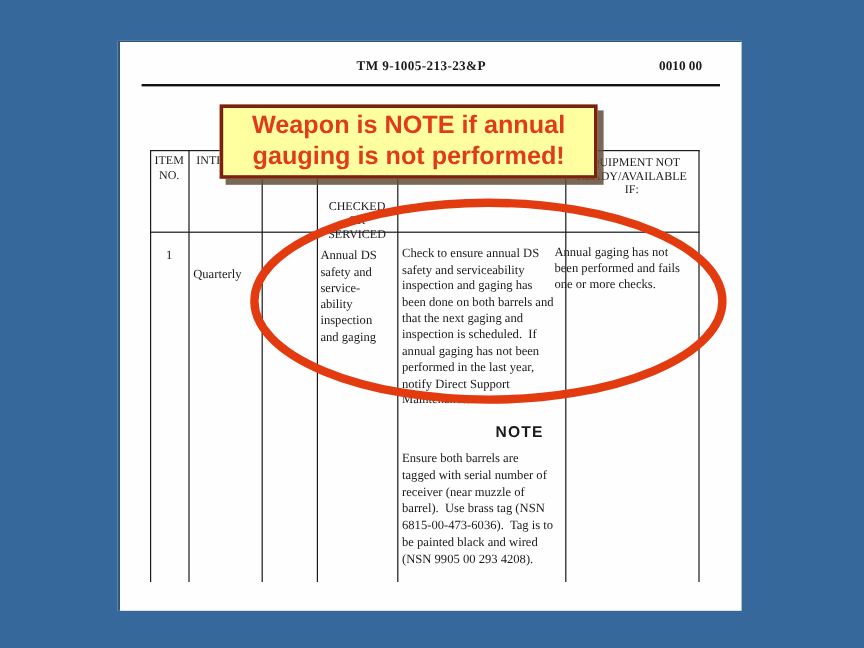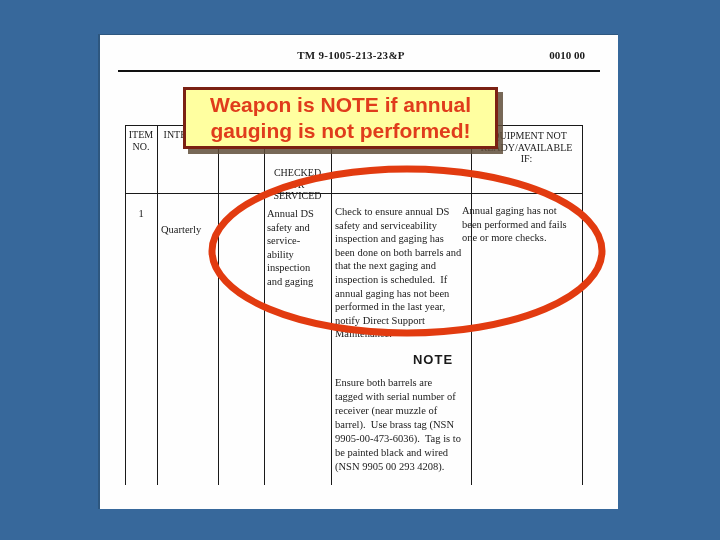--- a/index.html
+++ b/index.html
@@ -84,21 +84,21 @@
 Maintenance.</div>
     <div class="cell" style="left:362px;top:169px;width:107px">Annual gaging has not
 been performed and fails
 one or more checks.</div>
 
     <div class="note-title">NOTE</div>
     <div class="note-body">Ensure both barrels are
 tagged with serial number of
 receiver (near muzzle of
 barrel).  Use brass tag (NSN
-9905-00-473-6036).  Tag is to
+6815-00-473-6036).  Tag is to
 be painted black and wired
 (NSN 9905 00 293 4208).</div>
 
     <div class="callout">
       <span>Weapon is NOTE if annual
 gauging is not performed!</span>
     </div>
 
     <svg class="ellipse-svg" viewBox="0 0 404 180">
       <ellipse cx="202" cy="90" rx="195" ry="82" fill="none" stroke-width="7" stroke="#E23B10"></ellipse>

